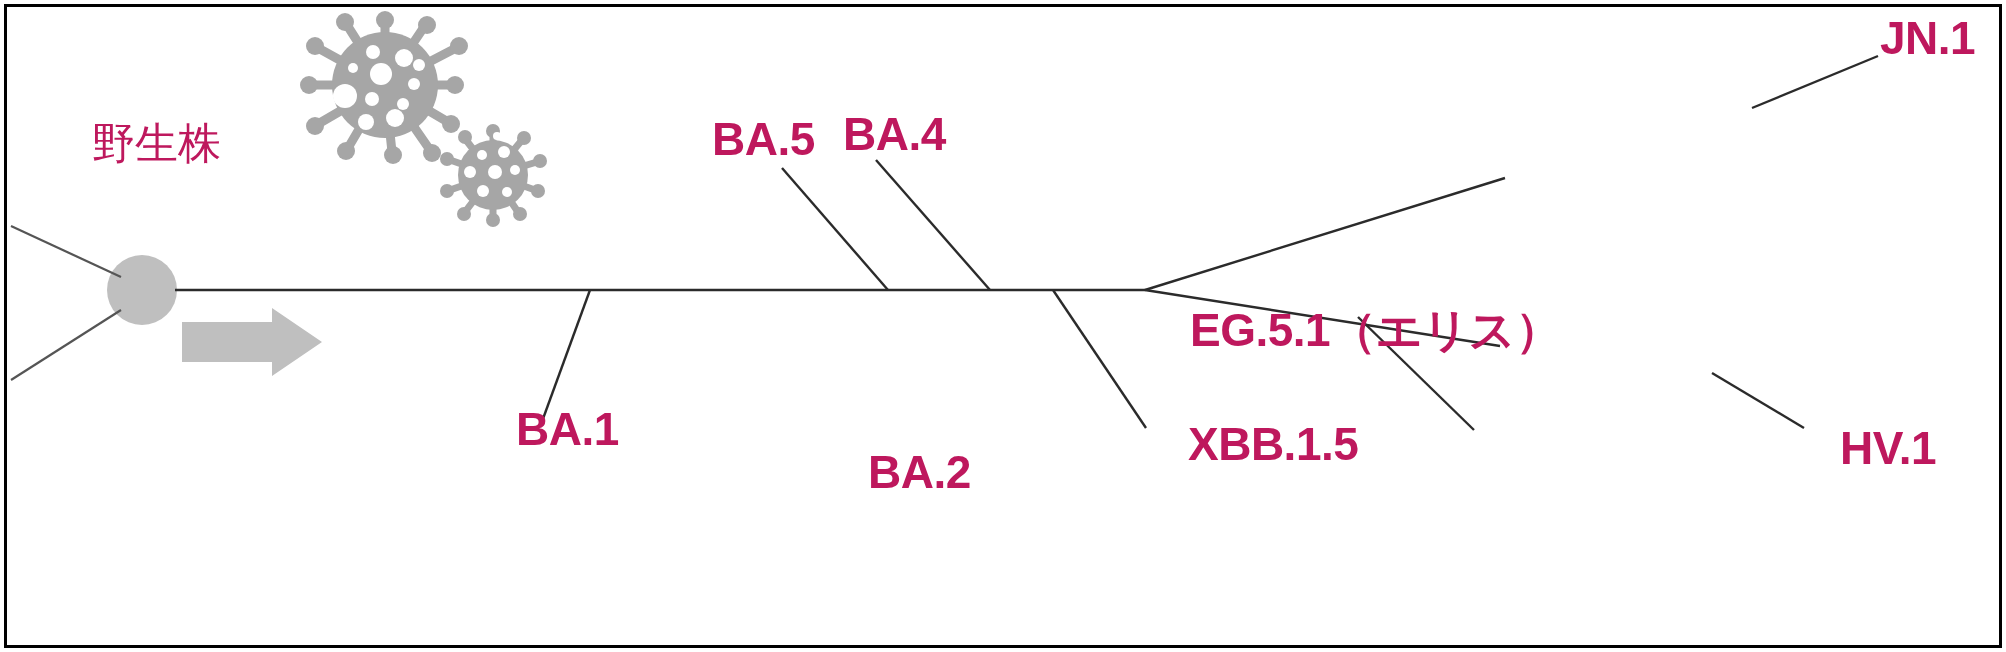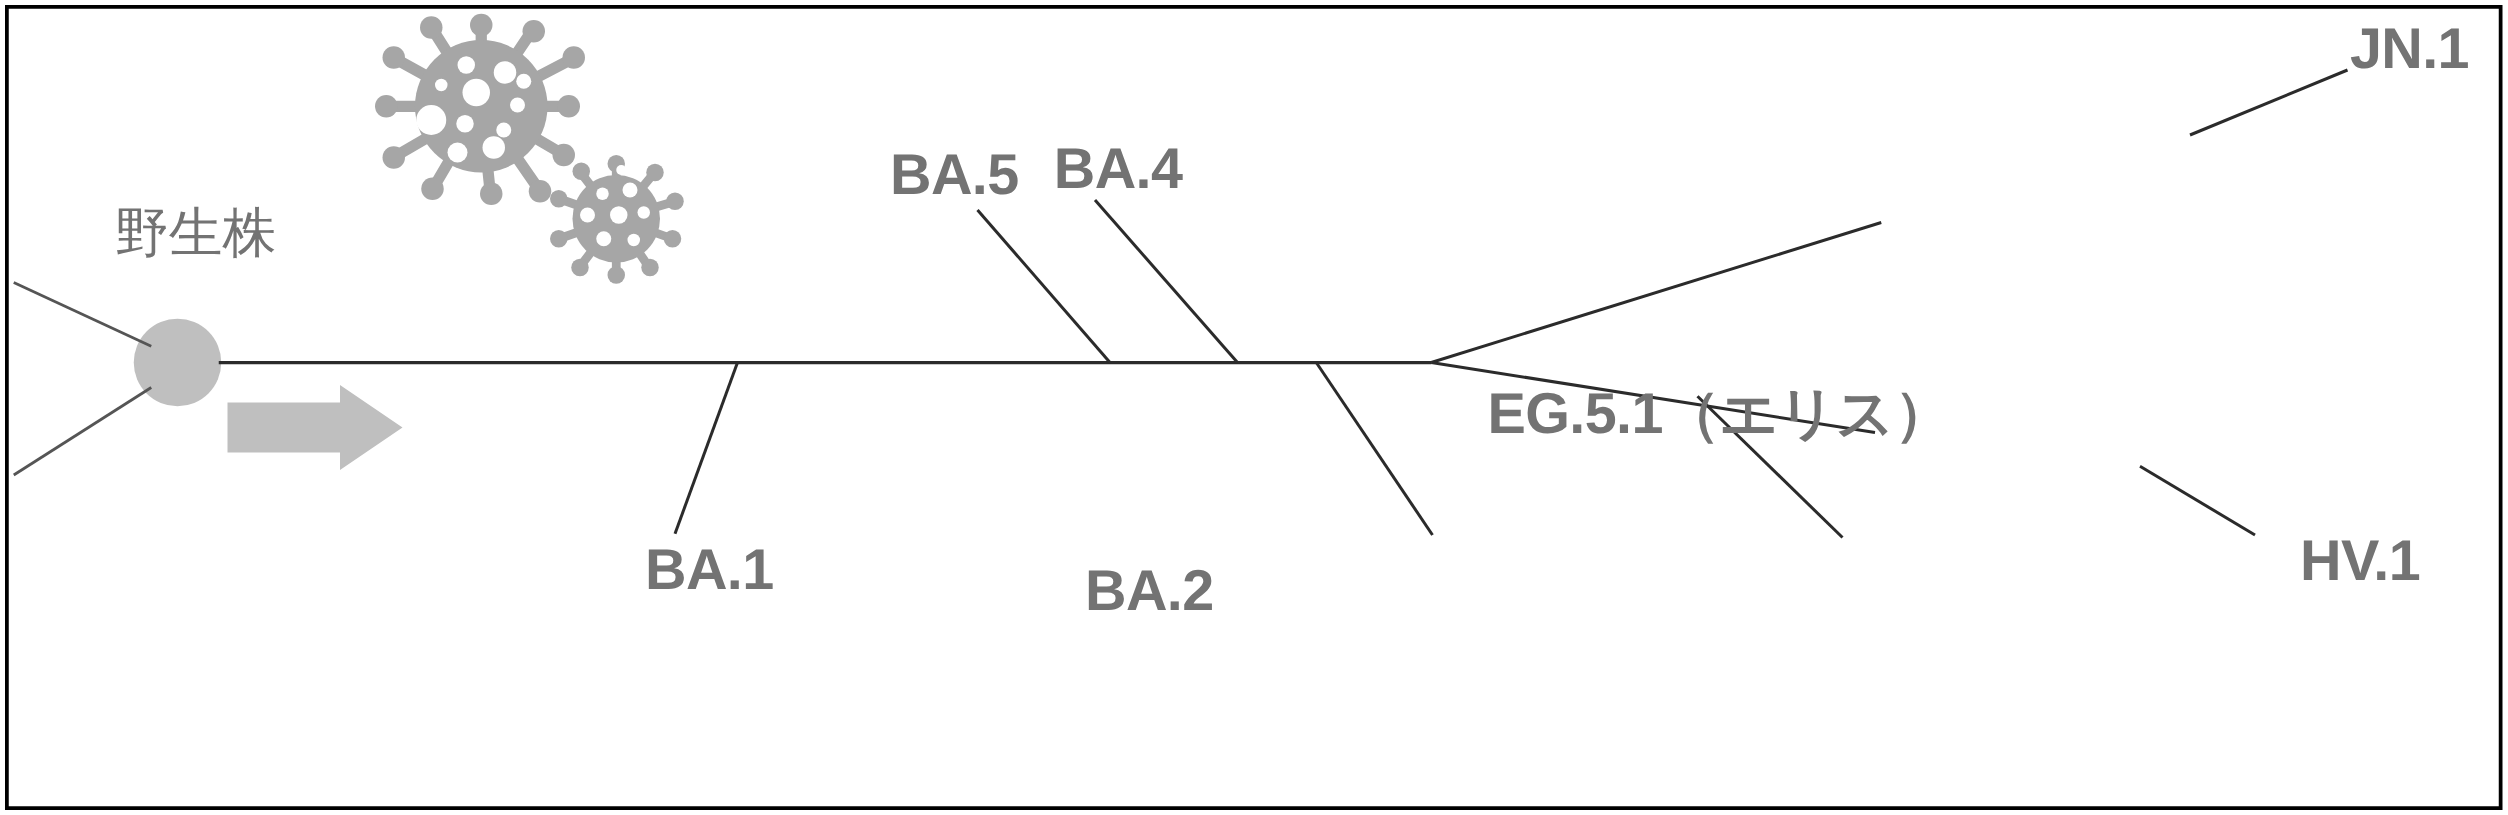--- a/index.html
+++ b/index.html
@@ -23,38 +23,38 @@
     pointer-events:none;
   }
   svg#tree{
     position:absolute;
     left:0;top:0;
     width:2006px;
     height:652px;
   }
   .lbl{
     position:absolute;
-    color:#737373;
+    color:#be185d;
     font-weight:bold;
     white-space:nowrap;
     line-height:1.05;
   }
   .lbl-latin{
     font-family:"Liberation Sans","DejaVu Sans",sans-serif;
     font-size:46px;
     letter-spacing:-0.5px;
   }
   .lbl-jp{
     font-family:"DejaVu Sans","Liberation Sans",sans-serif;
     font-size:43px;
     font-weight:normal;
     letter-spacing:0px;
   }
   .lbl-center{text-align:center;}
-  .two-line{line-height:1.18;margin-top:44px;}
+  .two-line{line-height:1.18;}
 </style>
 </head>
 <body>
 
 <div id="canvas">
 
   <svg id="tree" viewBox="0 0 2006 652">
     <defs>
       <g id="virus-body"></g>
     </defs>
@@ -165,30 +165,31 @@
     </g>
 
     <polygon points="182,322 272,322 272,308 322,342 272,376 272,362 182,362" fill="#bfbfbf"></polygon>
   </svg>
 
   <div class="lbl lbl-jp two-line lbl-center" style="left:54px; top:118px; width:205px;">
     <div>野生株</div>
   </div>
 
 
-  <div class="lbl lbl-latin" style="left:516px; top:431px;">BA.1</div>
+  <div class="lbl lbl-latin" style="left:516px; top:405px;">BA.1</div>
 
   <div class="lbl lbl-latin" style="left:712px; top:115px;">BA.5</div>
 
   <div class="lbl lbl-latin" style="left:843px; top:110px;">BA.4</div>
 
   <div class="lbl lbl-latin" style="left:868px; top:448px;">BA.2</div>
 
 
   <div class="lbl lbl-latin" style="left:1880px; top:14px;">JN.1</div>
 
   <div class="lbl lbl-latin" style="left:1190px; top:306px;">EG.5.1（エリス）</div>
 
+  <div class="lbl lbl-latin" style="left:1188px; top:420px;">XBB.1.5</div>
 
   <div class="lbl lbl-latin" style="left:1840px; top:424px;">HV.1</div>
 
   <div id="frame"></div>
 </div>
 
 </body></html>

